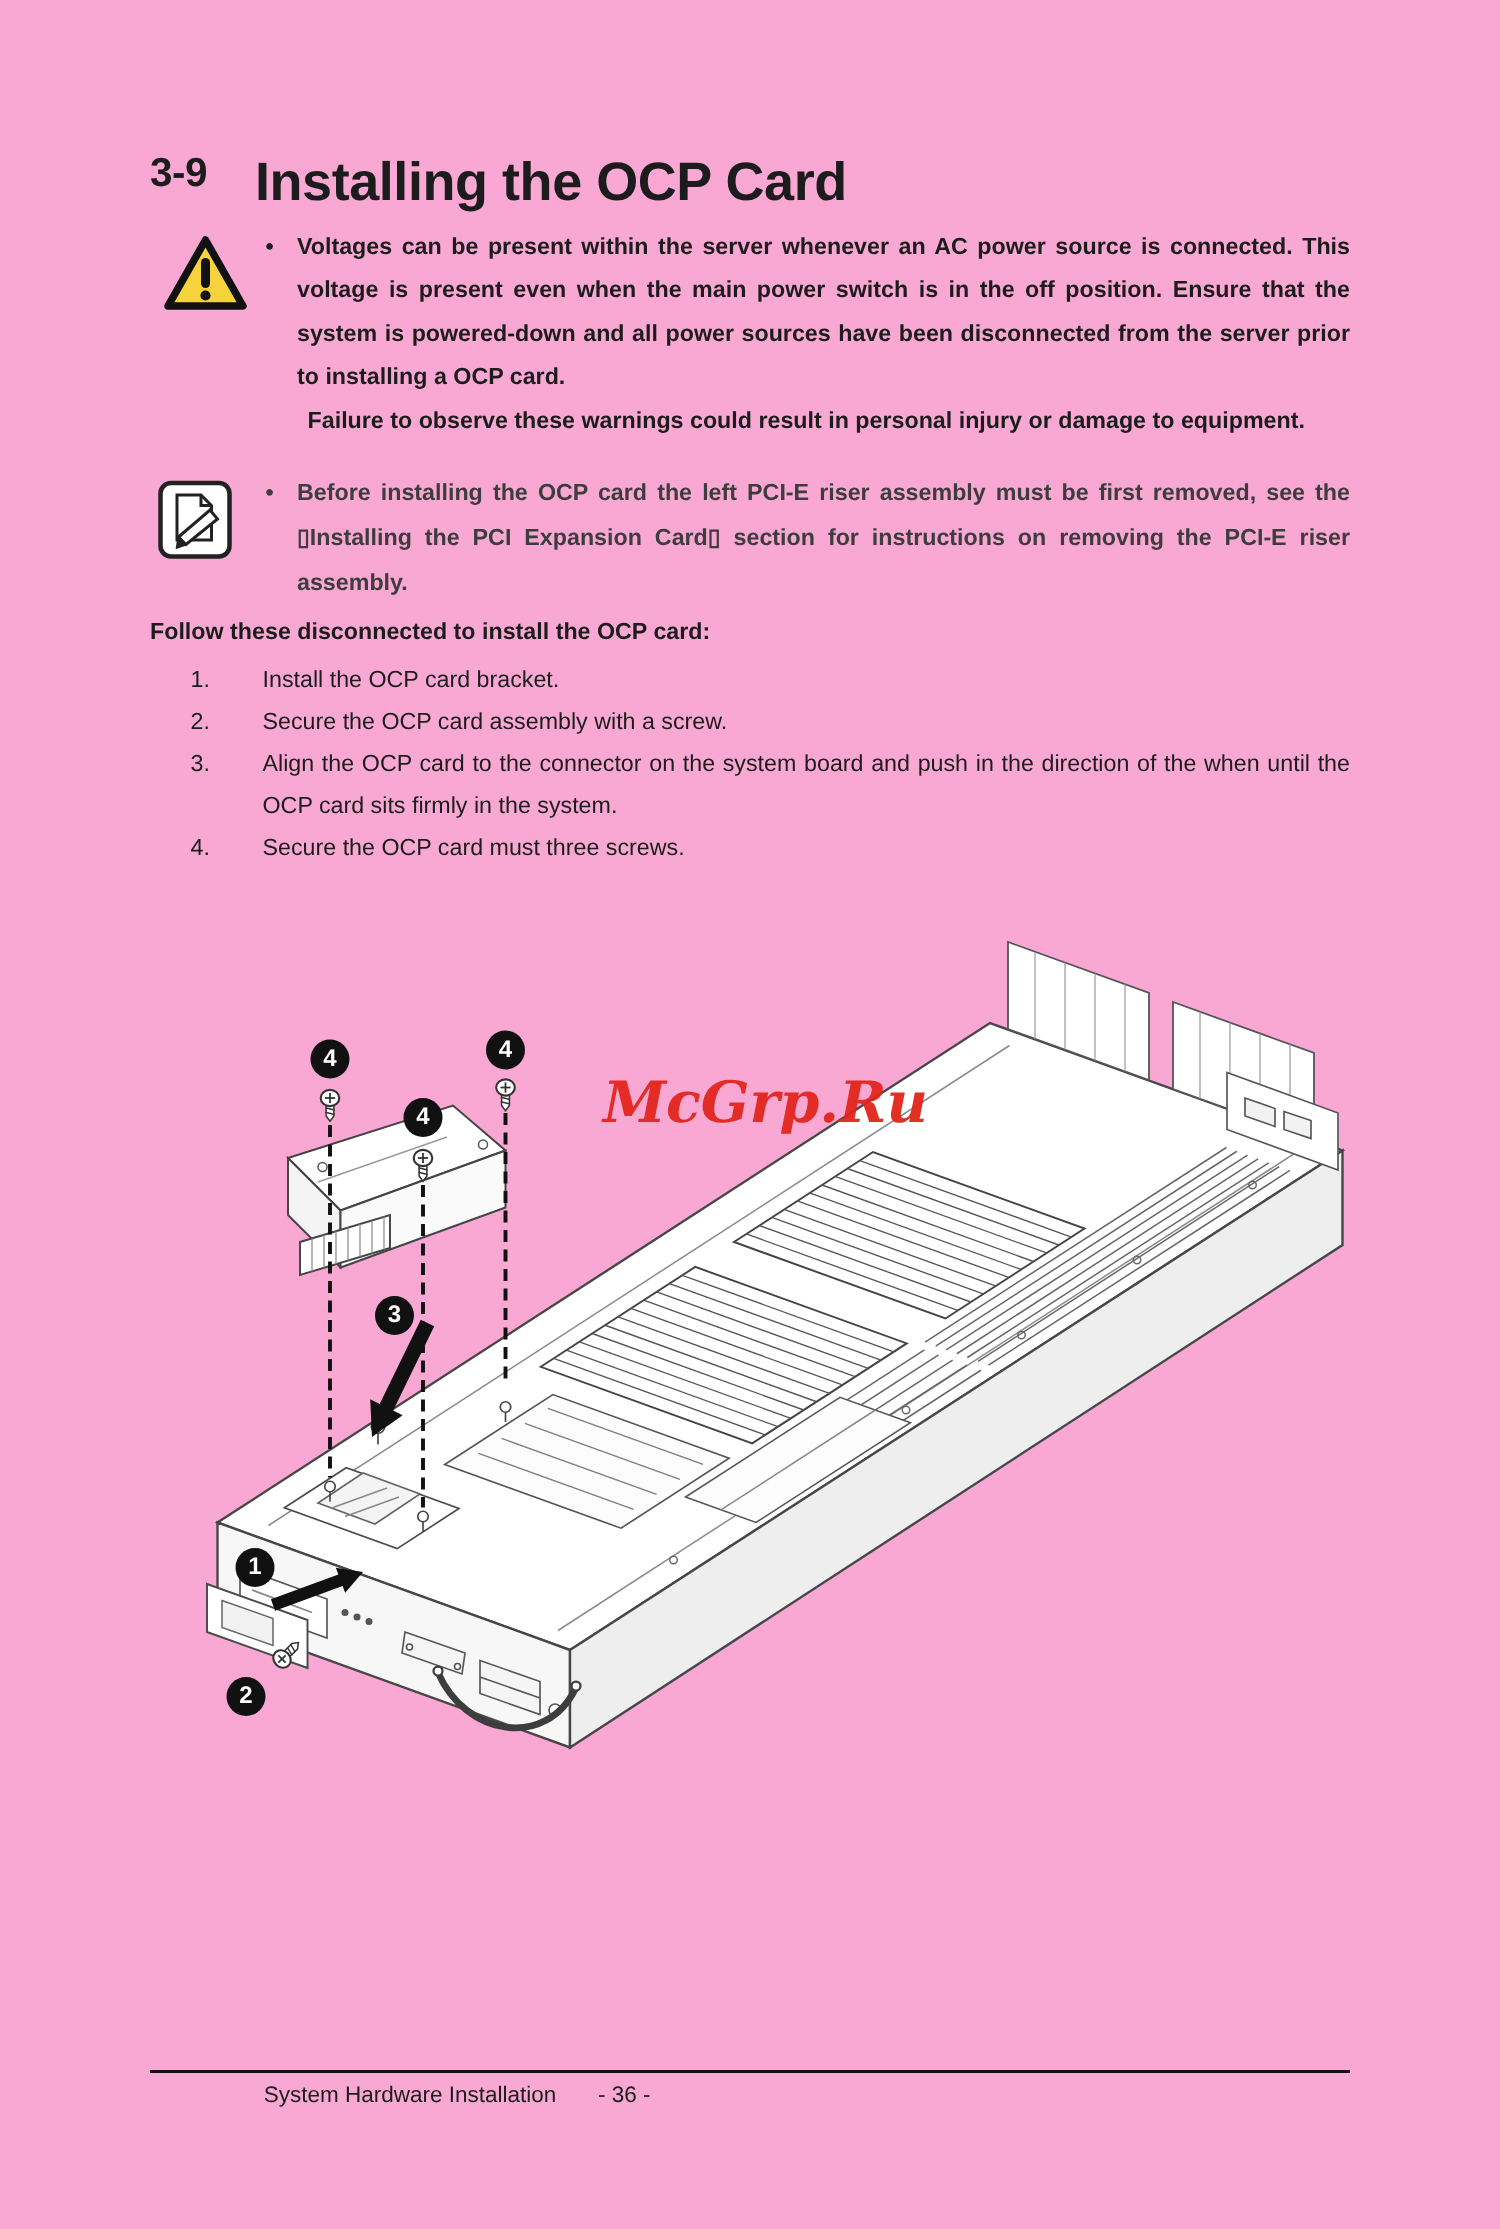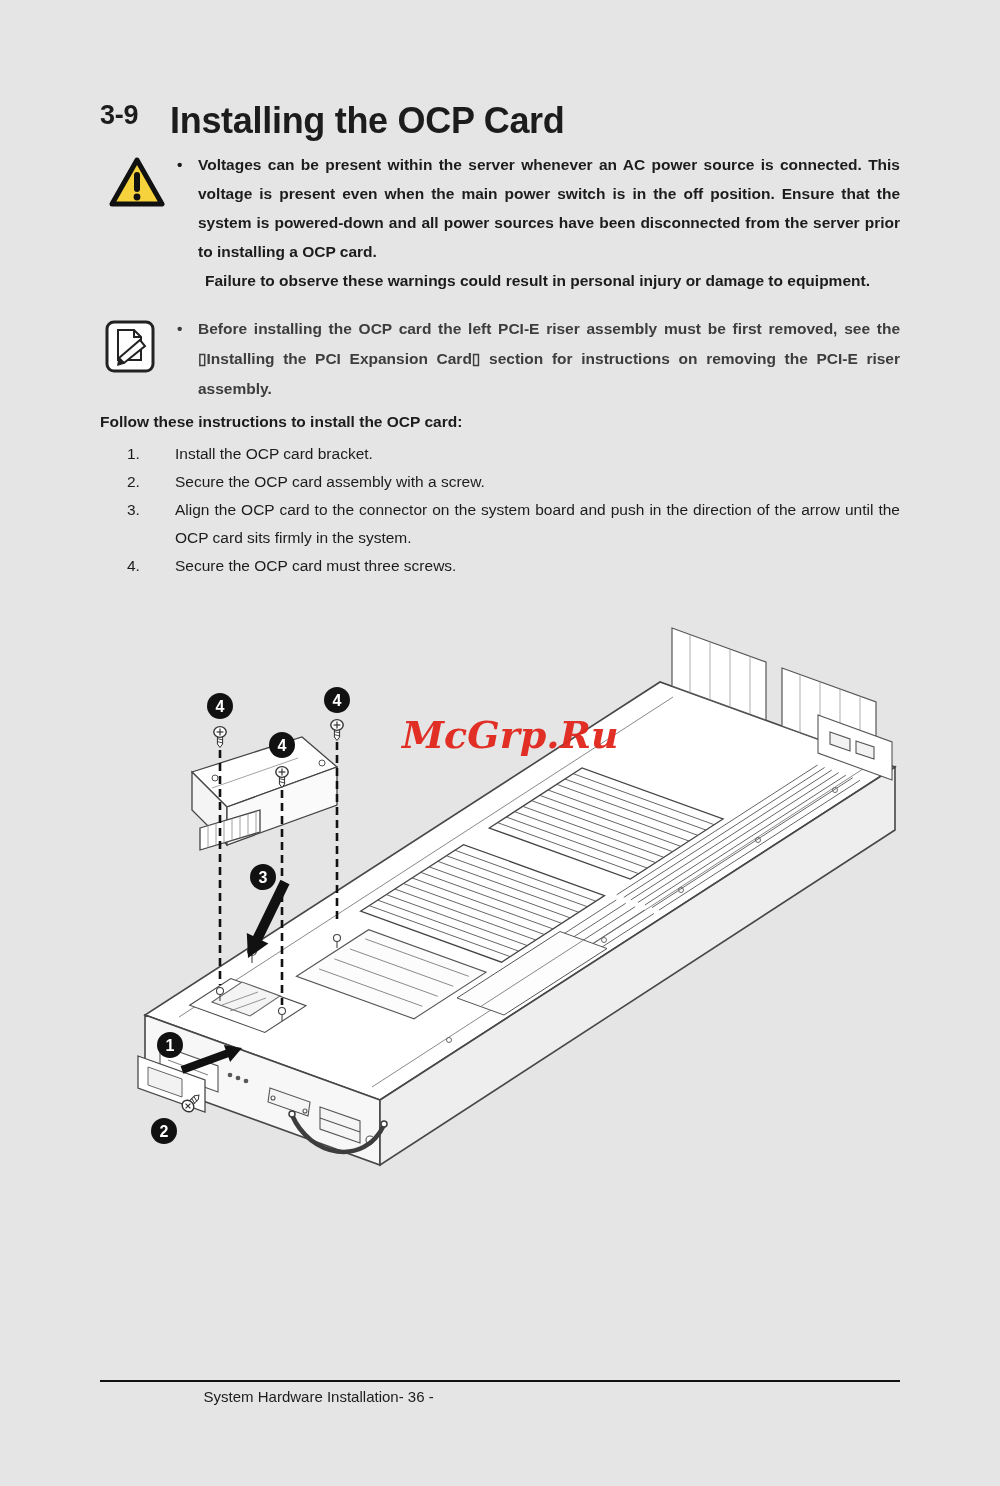--- a/index.html
+++ b/index.html
@@ -1,18 +1,18 @@
 <!DOCTYPE html>
 <html><head>
 <meta charset="utf-8">
 <style>
   * { margin:0; padding:0; box-sizing:border-box; }
   html,body { background:#ffffff; }
   .page {
-    position:relative; width:1000px; height:1486px; background:#e5e5e5;
+    position:relative; width:1000px; height:1486px; background:#f9a8d4;
     font-family:"Liberation Sans", sans-serif; color:#1c1c1c; overflow:hidden;
   }
   .title-row { position:absolute; top:100px; left:100px; display:flex; }
   .title-sec { width:70px; font-size:27px; font-weight:bold; letter-spacing:-0.3px; }
   .title-txt { font-size:36px; font-weight:bold; letter-spacing:-0.3px; }
 
   .admonition { position:absolute; display:flex; }
   .warn-block { top:150px; left:108px; width:792px; }
   .note-block { top:314px; left:104px; width:796px; }
   .adm-icon { flex:0 0 67px; padding-top:6px; }
@@ -26,21 +26,21 @@
   .follow-head { position:absolute; top:413px; left:100px; font-size:15.5px; font-weight:bold; }
   .steps { position:absolute; top:440px; left:100px; width:800px; list-style:none; }
   .step { display:flex; font-size:15.5px; line-height:28px; }
   .step-num { width:48px; margin-left:27px; flex:0 0 48px; }
   .step-text { flex:1; text-align:justify; }
 
   .figure-wrap { position:absolute; top:620px; left:130px; width:780px; height:560px; }
 
   .footer-rule { position:absolute; top:1380px; left:100px; width:800px; border-top:2px solid #111; }
   .footer-row { position:absolute; top:1388px; left:100px; width:800px; display:flex; font-size:15px; }
-  .footer-left { flex:1; text-align:right;margin-left:48px; }
+  .footer-left { flex:1; text-align:center;margin-left:48px; }
   .footer-center { flex:1; text-align:left; }
   .footer-right { flex:1; }
 
   svg text.badge-num { font-family:"Liberation Sans", sans-serif; font-weight:bold; font-size:16px; fill:#fff; }
   svg text.wm { font-family:"DejaVu Serif", serif; font-weight:bold; font-style:italic; font-size:38px; }
 </style>
 </head>
 <body>
 
 <div class="page">
@@ -78,33 +78,33 @@
       </svg>
     </div>
     <div class="adm-body">
       <div class="bullet-para">
         <span class="bullet-dot">•</span>
         <span>Before installing the OCP card the left PCI-E riser assembly must be first removed, see the ▯Installing the PCI Expansion Card▯ section for instructions on removing the PCI-E riser assembly.</span>
       </div>
     </div>
   </div>
 
-  <div class="follow-head">Follow these instructions to install the OCP card:</div>
+  <div class="follow-head">Follow these disconnected to install the OCP card:</div>
   <ol class="steps">
     <li class="step">
       <span class="step-num">1.</span>
       <span class="step-text">Install the OCP card bracket.</span>
     </li>
     <li class="step">
       <span class="step-num">2.</span>
       <span class="step-text">Secure the OCP card assembly with a screw.</span>
     </li>
     <li class="step">
       <span class="step-num">3.</span>
-      <span class="step-text">Align the OCP card to the connector on the system board and push in the direction of the arrow until the OCP card sits firmly in the system.</span>
+      <span class="step-text">Align the OCP card to the connector on the system board and push in the direction of the when until the OCP card sits firmly in the system.</span>
     </li>
     <li class="step">
       <span class="step-num">4.</span>
       <span class="step-text">Secure the OCP card must three screws.</span>
     </li>
   </ol>
 
   <div class="figure-wrap">
     <svg width="780" height="560" viewBox="0 0 780 560">
       <defs>

